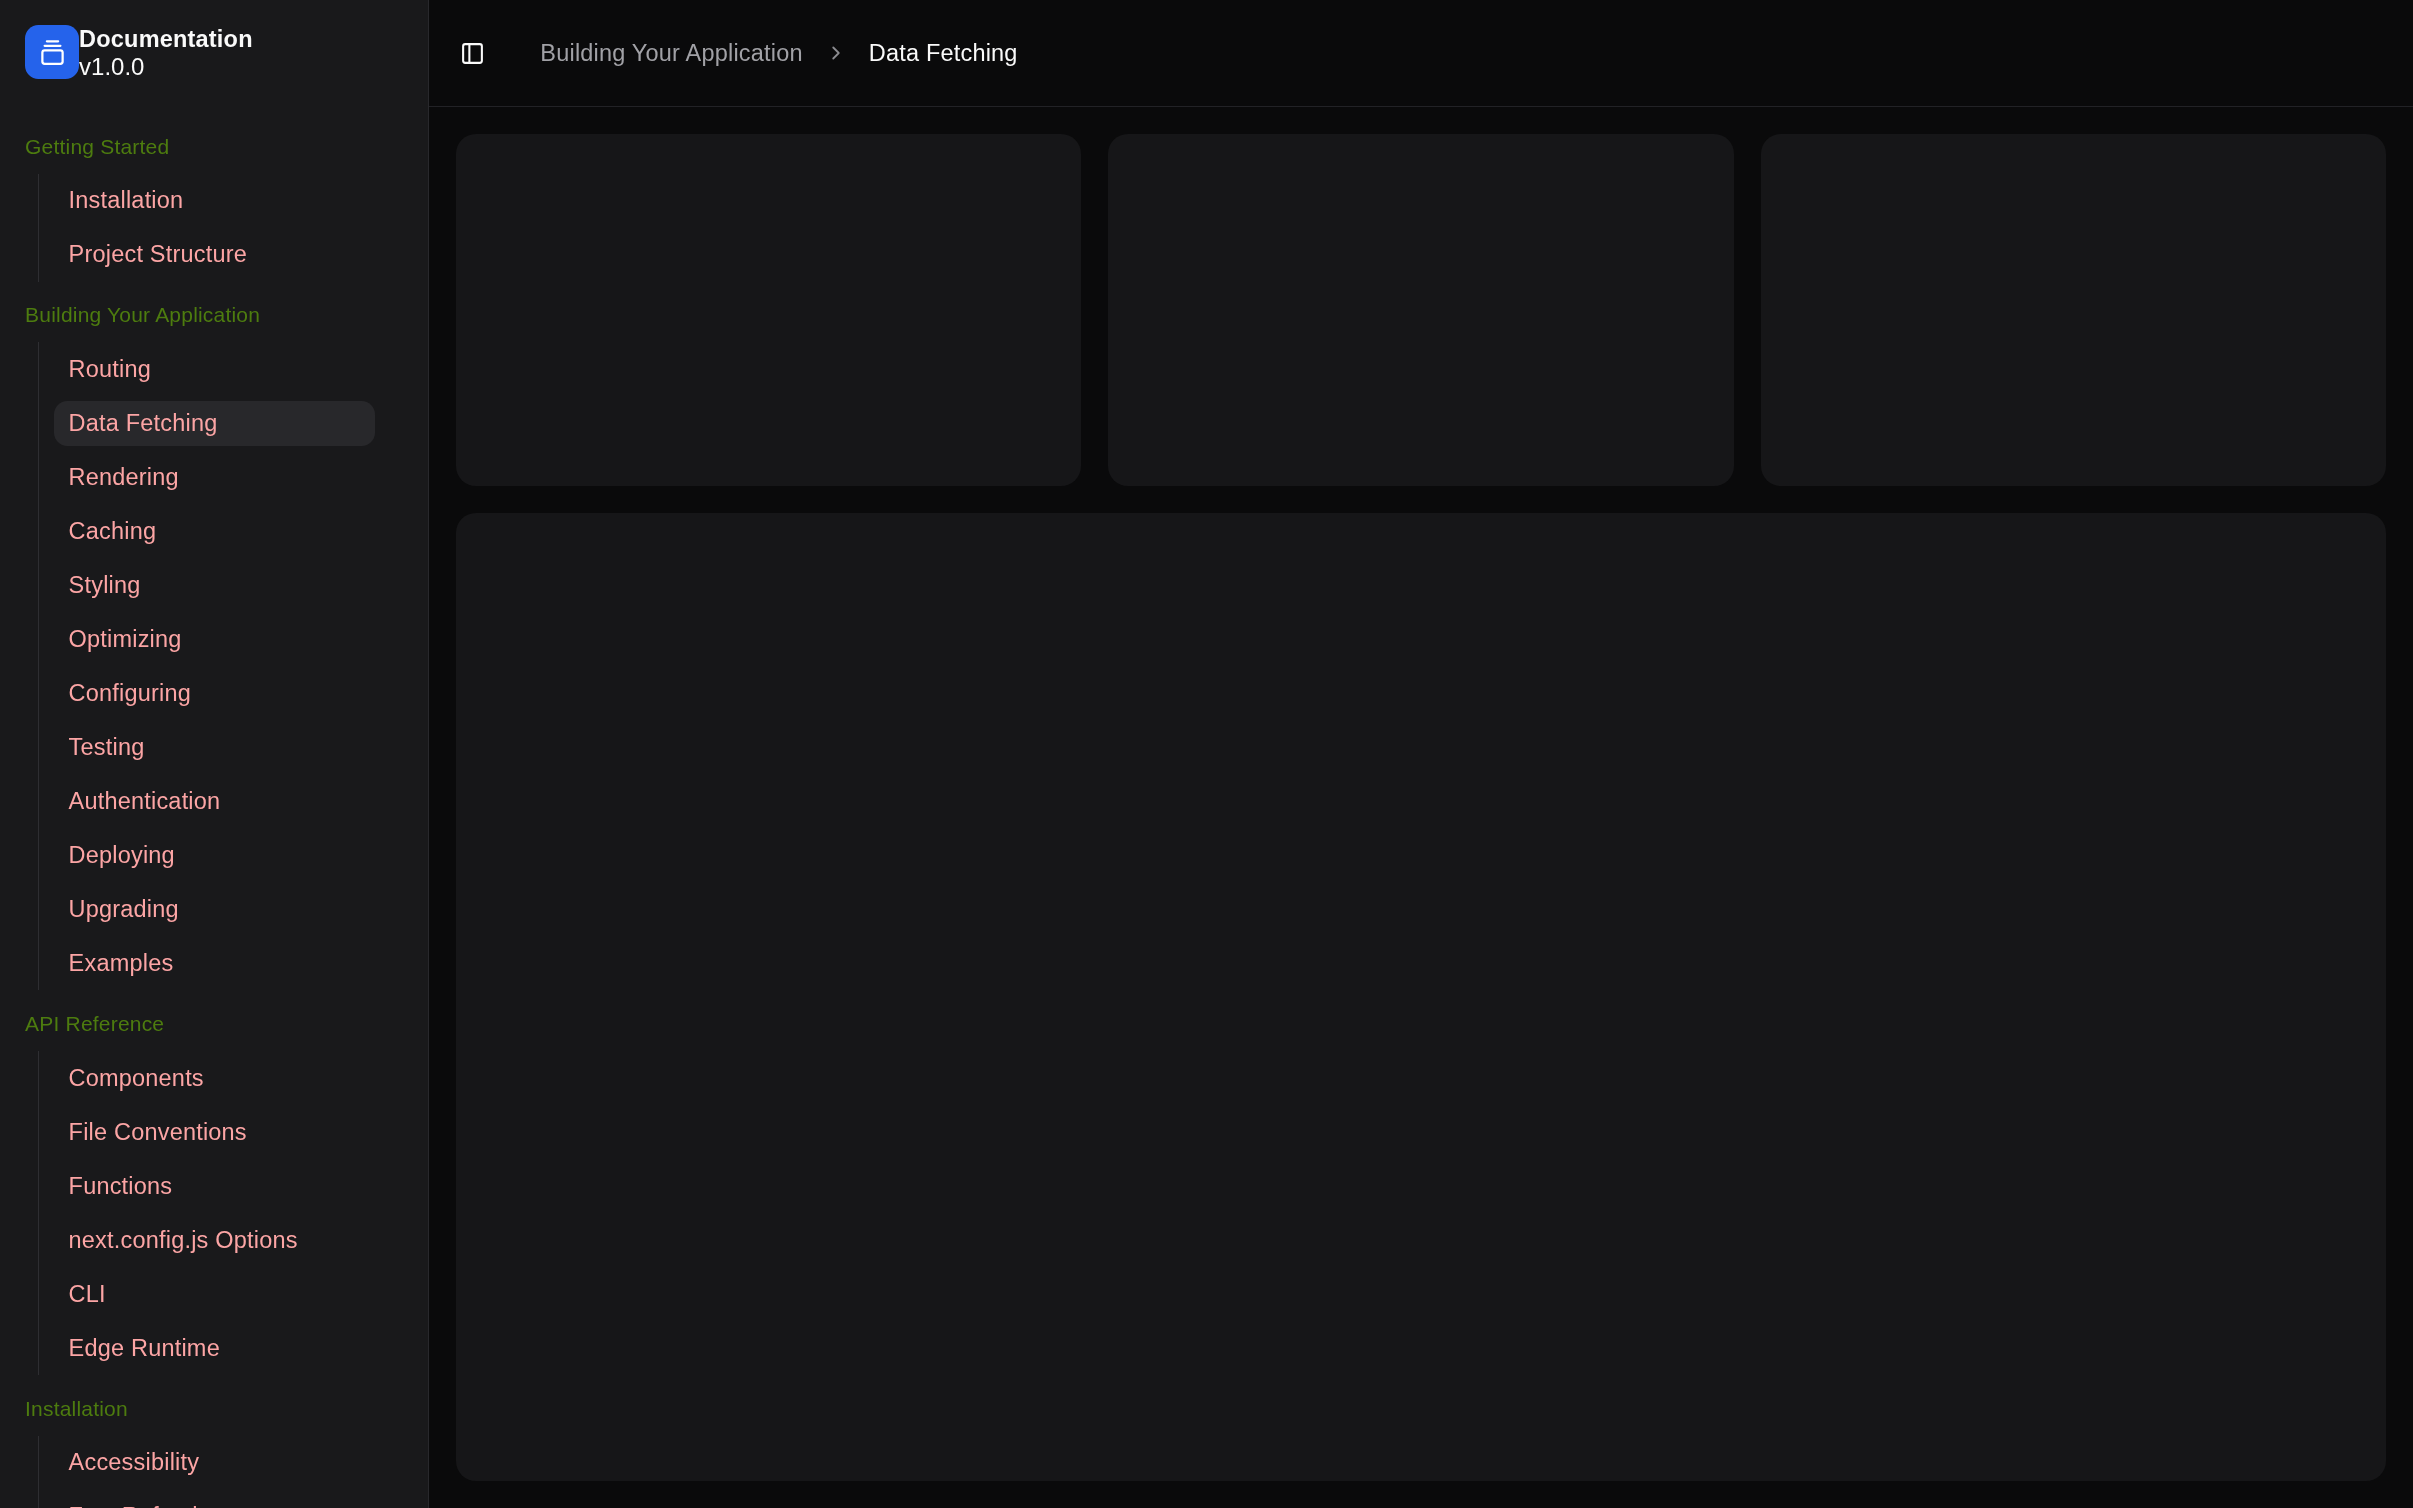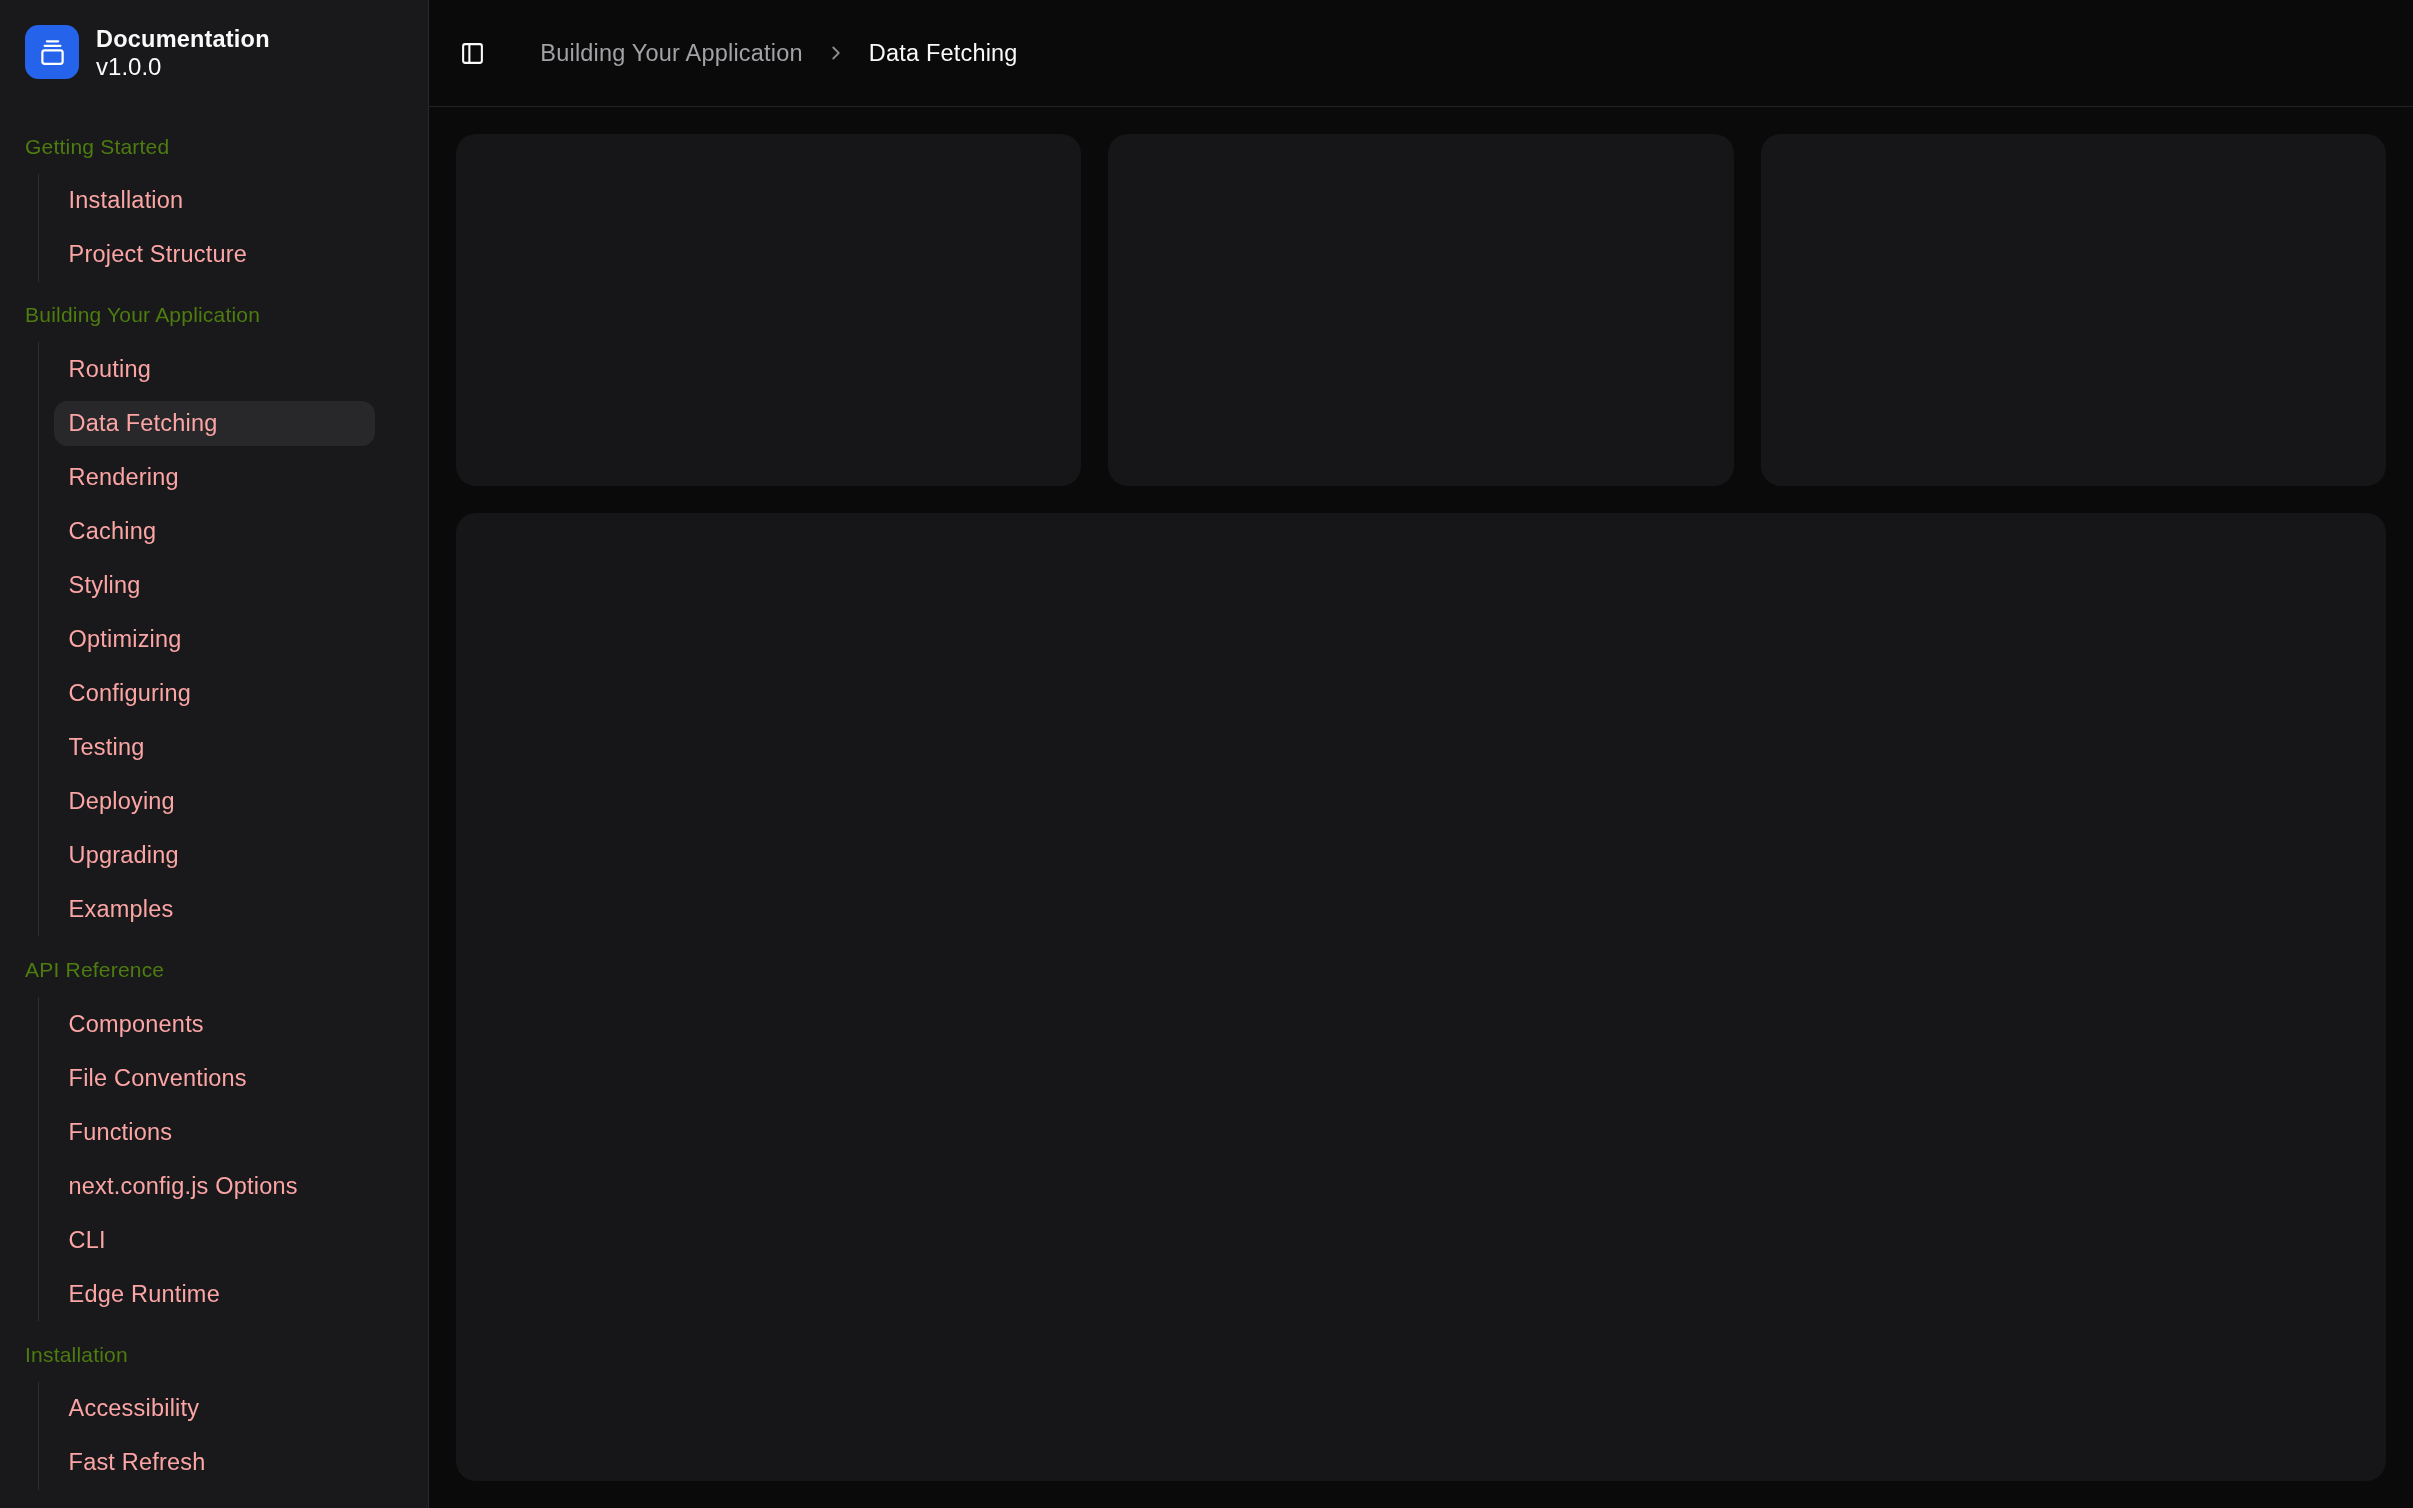--- a/index.html
+++ b/index.html
@@ -13,21 +13,21 @@
   .layout { display:flex; width:2413px; height:1508px; }
 
   
   .sidebar {
     width:429px; flex:none; height:1508px;
     background:#19191b;
     border-right:1.7px solid #28282c;
     padding:13.4px;
     overflow:hidden;
   }
-  .brand { display:flex; gap:17px; padding:11.7px; }
+  .brand { display:flex; padding:11.7px; }
   .brand-logo {
     width:54px; height:54px; flex:none;
     background:#2563eb; border-radius:13.4px;
     display:flex; align-items:center; justify-content:center;
   }
   .brand-text { display:flex; flex-direction:column; justify-content:center; }
   .brand-title { font-size:23.5px; font-weight:700; line-height:28.5px; letter-spacing:0.2px; }
   .brand-version { font-size:24px; font-weight:400; line-height:25px; }
 
   .nav { margin-top:29px; }
@@ -136,20 +136,23 @@
               <span class="sub-btn">Styling</span>
             </li>
           <li class="sub-row">
               <span class="sub-btn">Optimizing</span>
             </li>
           <li class="sub-row">
               <span class="sub-btn">Configuring</span>
             </li>
           <li class="sub-row">
               <span class="sub-btn">Testing</span>
+            </li>
+          <li class="sub-row">
+              <span class="sub-btn">Authentication</span>
             </li>
           <li class="sub-row">
               <span class="sub-btn">Deploying</span>
             </li>
           <li class="sub-row">
               <span class="sub-btn">Upgrading</span>
             </li>
           <li class="sub-row">
               <span class="sub-btn">Examples</span>
             </li>

